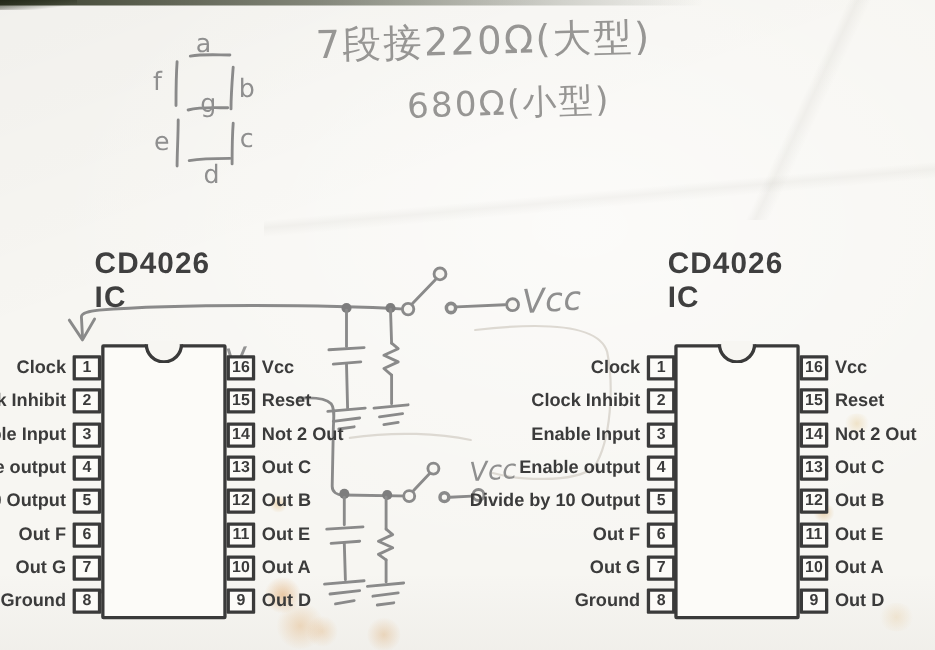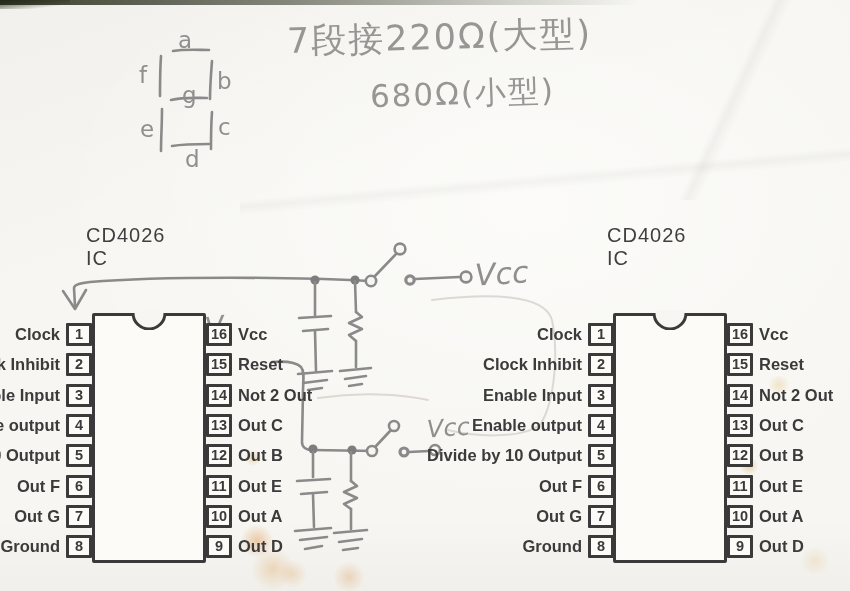--- a/index.html
+++ b/index.html
@@ -25,21 +25,21 @@
   .stain.s1{left:240px;top:524px;width:34px;height:34px;background:radial-gradient(circle, rgba(214,130,42,0.38), rgba(214,130,42,0) 70%);}
   .stain.s2{left:250px;top:548px;width:46px;height:42px;background:radial-gradient(circle, rgba(219,150,70,0.30), rgba(219,150,70,0) 70%);}
   .stain.s3{left:278px;top:560px;width:30px;height:28px;background:radial-gradient(circle, rgba(219,150,70,0.25), rgba(219,150,70,0) 70%);}
   .stain.s4{left:334px;top:560px;width:30px;height:34px;background:radial-gradient(circle, rgba(210,140,60,0.28), rgba(210,140,60,0) 70%);}
   .stain.s5{left:244px;top:450px;width:18px;height:16px;background:radial-gradient(circle, rgba(220,160,70,0.35), rgba(220,160,70,0) 70%);}
   .stain.s6{left:738px;top:458px;width:22px;height:16px;background:radial-gradient(circle, rgba(215,160,80,0.40), rgba(215,160,80,0) 70%);}
   .stain.s7{left:766px;top:376px;width:26px;height:18px;background:radial-gradient(circle, rgba(220,180,100,0.30), rgba(220,180,100,0) 70%);}
   .stain.s8{left:798px;top:548px;width:34px;height:26px;background:radial-gradient(circle, rgba(220,170,90,0.20), rgba(220,170,90,0) 70%);}
 
   
-  .ic-title{position:absolute;font-size:20px;font-weight:400;color:#3f3f3f;letter-spacing:1px;}
+  .ic-title{position:absolute;font-size:27px;font-weight:700;color:#3f3f3f;letter-spacing:1px;}
   .ic-body{position:absolute;width:114px;height:250px;border:3px solid #3a3a3a;box-sizing:border-box;
     background:#fcfbf8;border-radius:2px;}
   .ic-notch{position:absolute;}
   .pin-box{position:absolute;width:26px;height:23px;border:3px solid #3a3a3a;box-sizing:border-box;
     background:#fcfbf8;font-size:14.5px;font-weight:700;color:#3a3a3a;text-align:center;line-height:17px;border-radius:1px;}
   .pin-label{position:absolute;width:204px;height:23px;line-height:23px;font-size:16.5px;font-weight:700;color:#3b3b3b;white-space:nowrap;}
   .pin-label.left{text-align:right;}
   .pin-label.right{text-align:left;}
 
   

